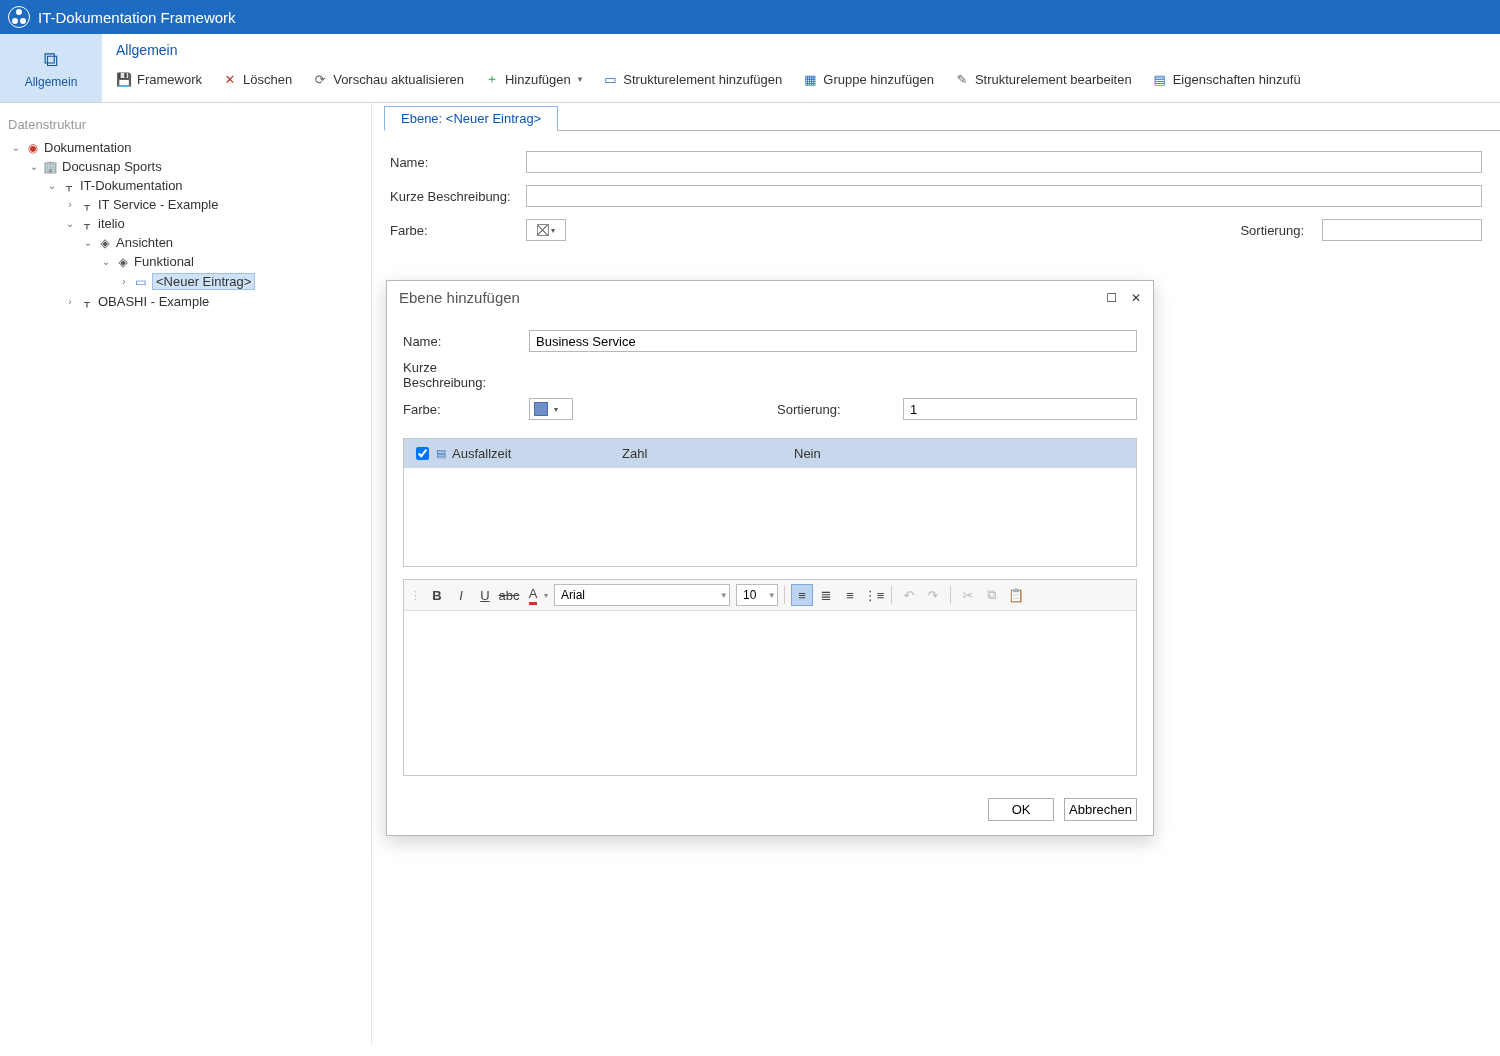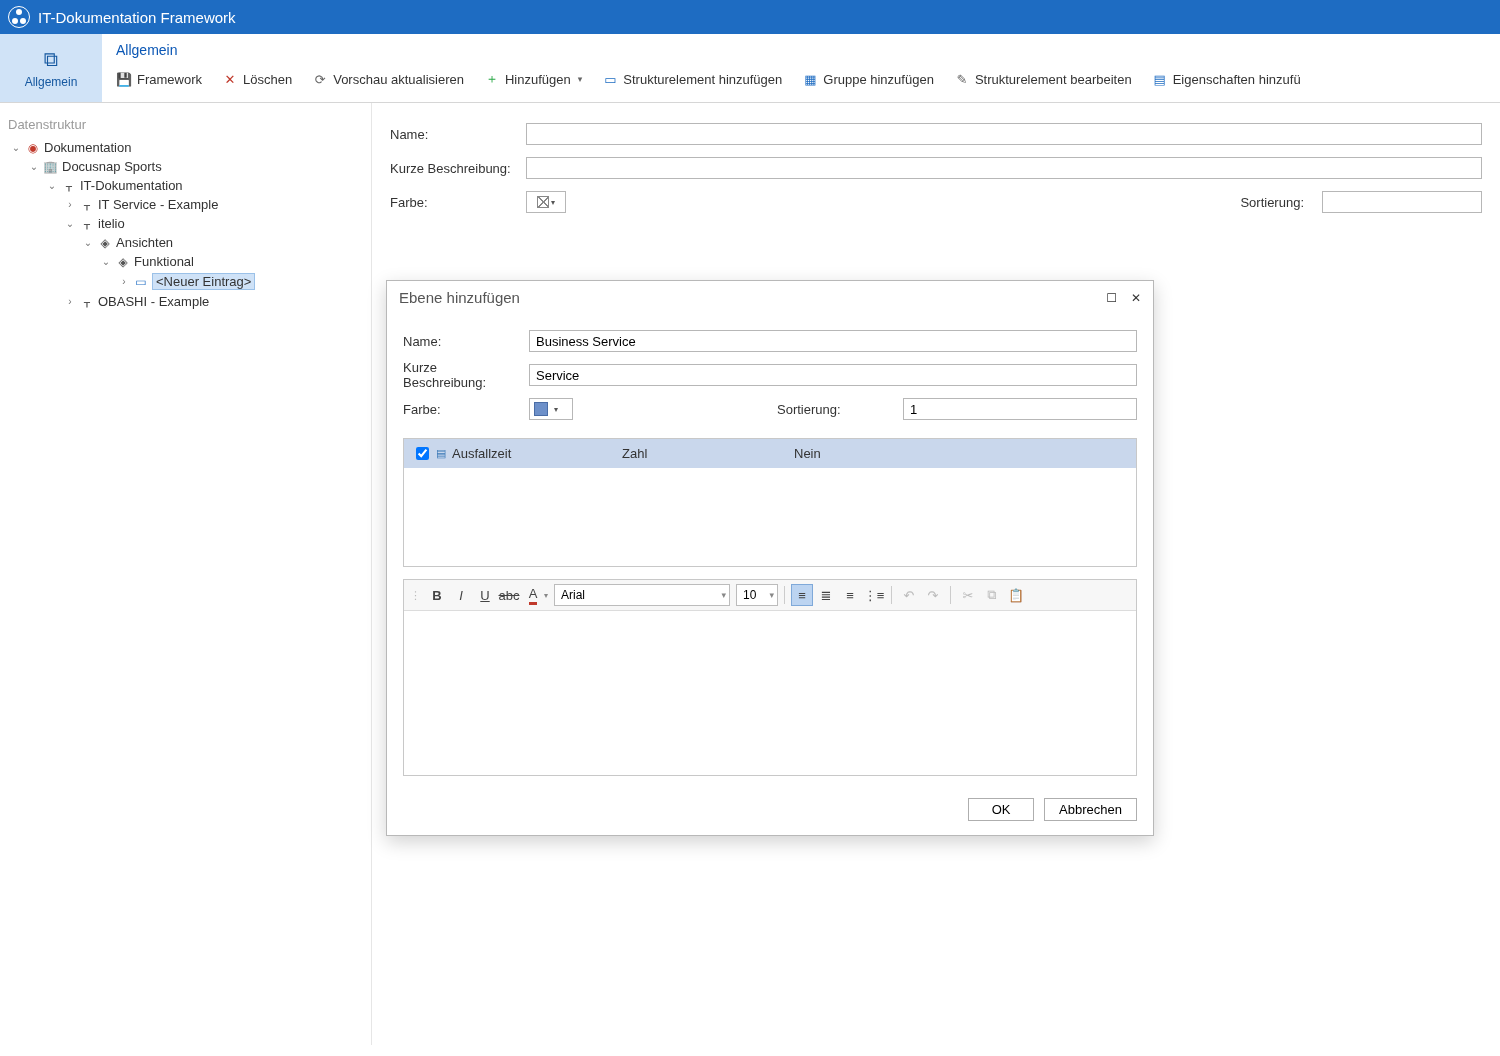--- a/index.html
+++ b/index.html
@@ -305,21 +305,21 @@
 
   
   .dlg-footer {
     display: flex;
     justify-content: flex-end;
     gap: 10px;
     padding: 12px 16px 14px;
   }
   .btn {
     min-width: 66px;
-    padding: 3px 14px;
+    padding: 3px 4px;
     border: 1px solid #aeaeae;
     background: #fff;
     cursor: pointer;
     font-family: inherit;
     font-size: 13px;
   }
   .sort-label { width: auto; margin-left: 60px; }
   .sort-input { width: 234px; flex: none; }
 </style>
 </head>
@@ -452,20 +452,25 @@
                 </ul>
               </li>
             </ul>
           </li>
         </ul>
       </li>
     </ul>
   </div>
 
   <div class="main">
+    <div class="tab-strip">
+      <div class="tab">
+        <span>Ebene: &lt;Neuer Eintrag&gt;</span>
+      </div>
+    </div>
     <div class="form-area">
       <div class="frow">
         <div class="flabel">Name:</div>
         <input class="finput" value="" style="">
       </div>
       <div class="frow">
         <div class="flabel">Kurze Beschreibung:</div>
         <input class="finput" value="" style="">
       </div>
       <div class="frow">
@@ -491,21 +496,20 @@
     </div>
   </div>
   <div class="dlg-body">
     <div class="dlg-form">
       <div class="frow">
         <div class="flabel">Name:</div>
         <input class="finput" value="Business Service" style="">
       </div>
       <div class="frow">
         <div class="flabel">Kurze Beschreibung:</div>
-        <input class="finput" value="Service" style="">
       </div>
       <div class="frow">
         <div class="flabel">Farbe:</div>
         <div class="colorbox2">
           <span class="sw"></span>
           <span class="ar">▾</span>
         </div>
         <div style="flex:1"></div>
         <div class="flabel sort-label">Sortierung:</div>
         <input class="finput sort-input" value="1" style="">

